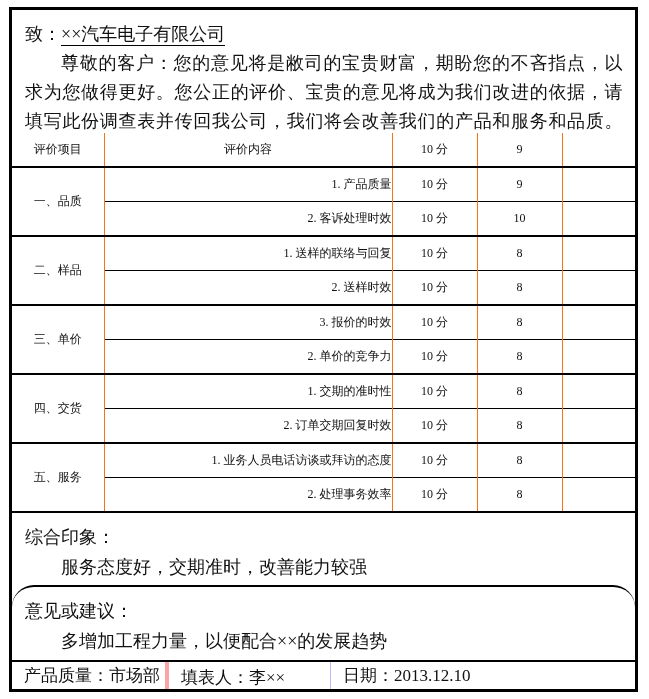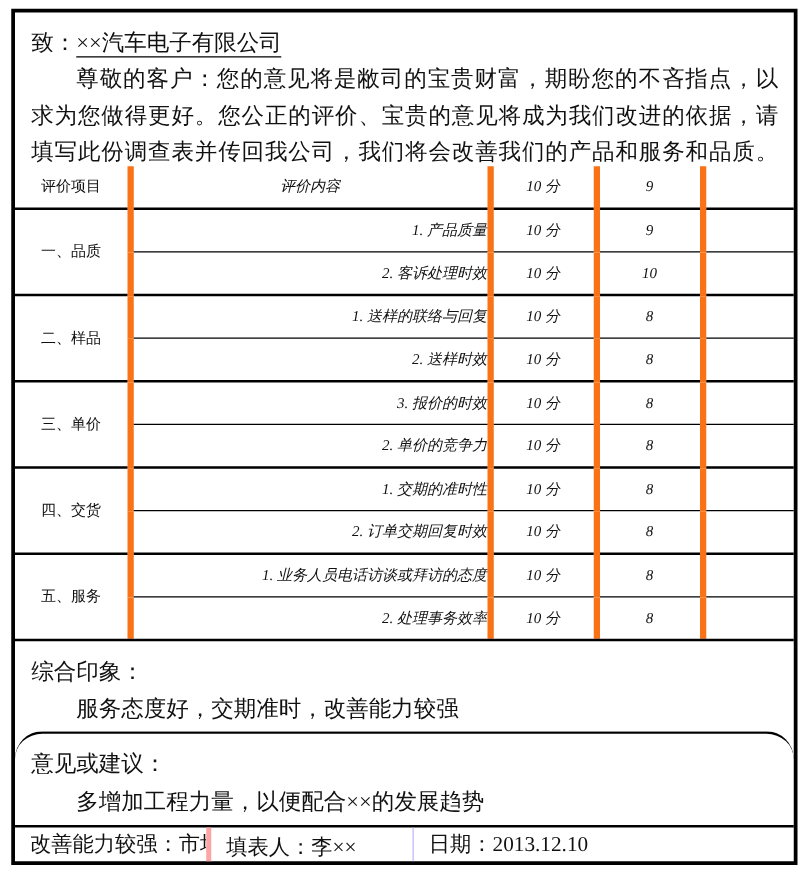--- a/index.html
+++ b/index.html
@@ -25,21 +25,21 @@
   
   table.score{
     width:100%;height:375px;border-collapse:collapse;table-layout:fixed;
     font-size:12px;
     padding-left:12px;
   }
   table.score td{padding:0;height:33px;vertical-align:middle;overflow:hidden;white-space:nowrap;}
   .c-item,.c-full,.c-score,.c-extra{text-align:center;}
   .c-content{text-align:right;padding-left:10px !important;}
   .c-content.center{text-align:center;padding-left:0 !important;}
-  .c-content,.c-full,.c-score,.c-extra{border-left:5px solid #f97316;font-style:italic;}
+  .c-content,.c-full,.c-score,.c-extra{border-left:1px solid #f97316;}
   tr.inner td{border-top:1px solid #000;}
   tr.group-start td{border-top:2px solid #000;}
   
   .block{
     box-sizing:border-box;border-top:2px solid #000;
     padding:9px 12px 0 13px;font-size:18px;line-height:30px;overflow:hidden;
   }
   .block.summary{height:74px;}
   .block.suggest{height:75px;border-radius:22px;}
   .indent{padding-left:2em;}
@@ -162,21 +162,21 @@
     <div class="indent">服务态度好，交期准时，改善能力较强</div>
   </div>
 
   <div class="block suggest">
     <div>意见或建议：</div>
     <div class="indent">多增加工程力量，以便配合××的发展趋势</div>
   </div>
 
   <div class="footer">
     <div class="fcell f1">
-      <span>改善能力较强：</span>
+      <span>产品质量：</span>
         <span>市场部</span>
     </div>
     <div class="fcell f2">
       <span>填表人：</span>
         <span>李××</span>
     </div>
     <div class="fcell f3">
       <span>日期：</span>
         <span>2013.12.10</span>
     </div>

